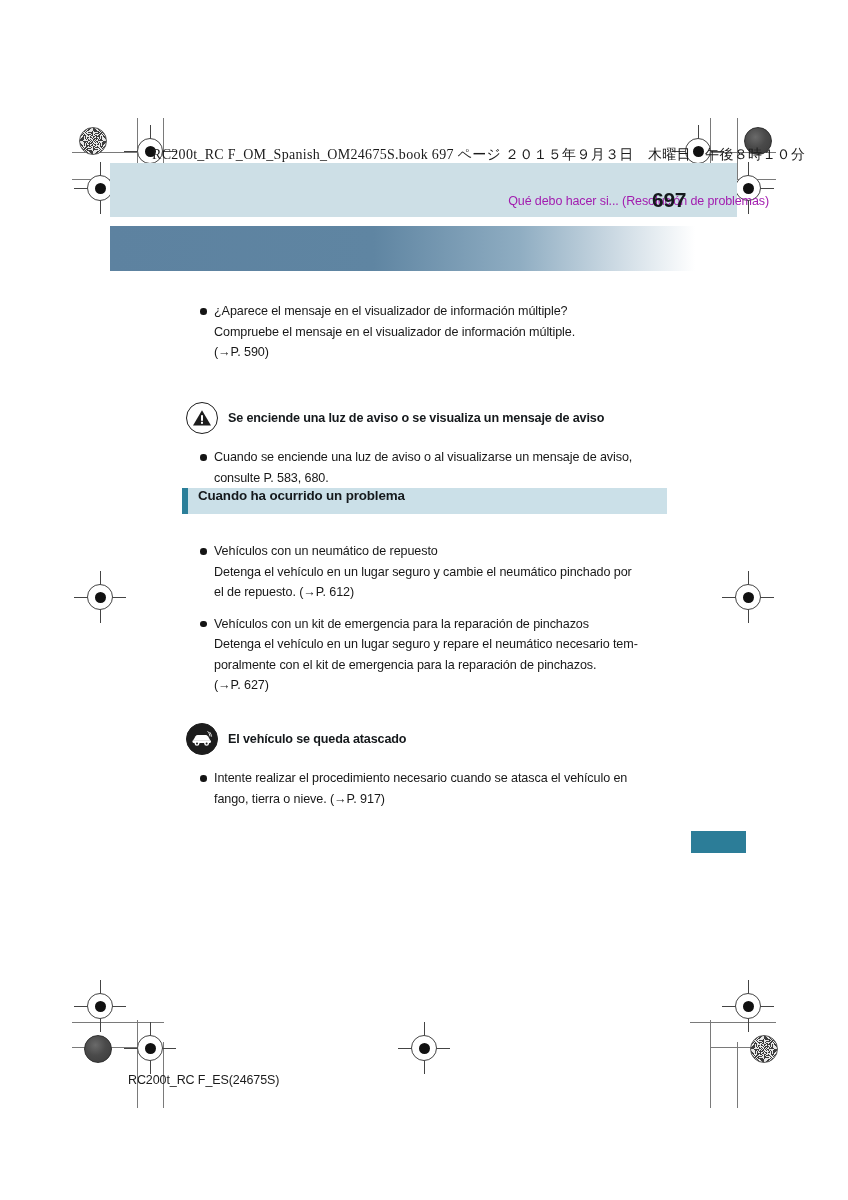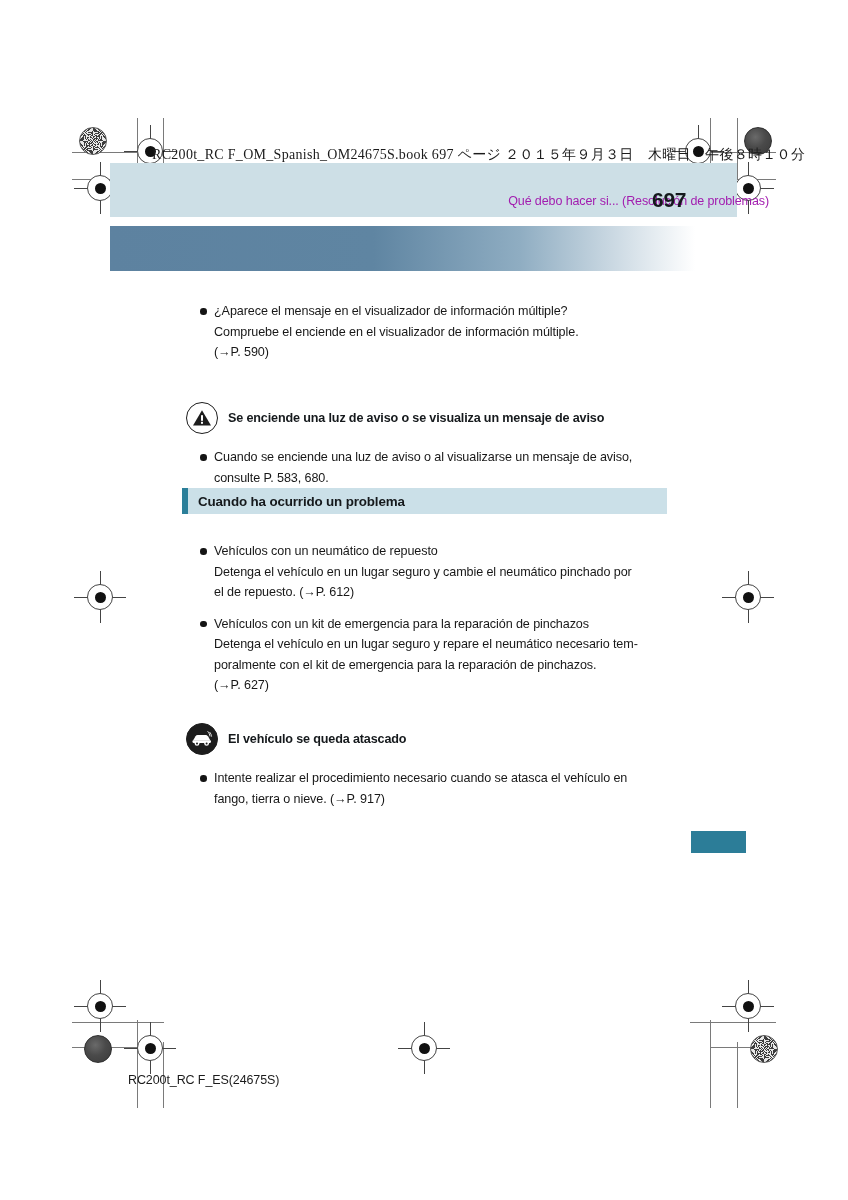--- a/index.html
+++ b/index.html
@@ -192,21 +192,20 @@
 
   
   .section-bar {
     position: absolute;
     left: 182px;
     top: 488px;
     width: 485px;
     height: 26px;
     background: #cbe0e8;
     display: flex;
-    align-items: center;
   }
   .section-bar-accent {
     width: 6px;
     height: 26px;
     background: #2b7f99;
     flex: 0 0 6px;
   }
   .section-bar-label {
     padding-left: 10px;
     font-size: 13.4px;
@@ -313,21 +312,21 @@
 <div class="header-pageno">697</div>
 <div class="gradient-bar"></div>
 
 <div class="content">
 
   <div class="topic" style="top:288px;">
     <div class="bullets">
       <div class="bullet-row">
         <span class="bullet-dot"></span>
         <div class="bullet-line">¿Aparece el mensaje en el visualizador de información múltiple?</div>
-        <div class="bullet-line">Compruebe el enciende en el visualizador de información múltiple.</div>
+        <div class="bullet-line">Compruebe el mensaje en el visualizador de información múltiple.</div>
         <div class="bullet-line">(→P. 590)</div>
       </div>
     </div>
   </div>
 
   <div class="topic" style="top:402px;">
     <div class="topic-head">
       <span class="icon-circle">
         <svg width="22" height="22" viewBox="0 0 22 22">
           <path d="M11 3.2 L20 18.4 L2 18.4 Z" fill="#1d1d1d"></path>

